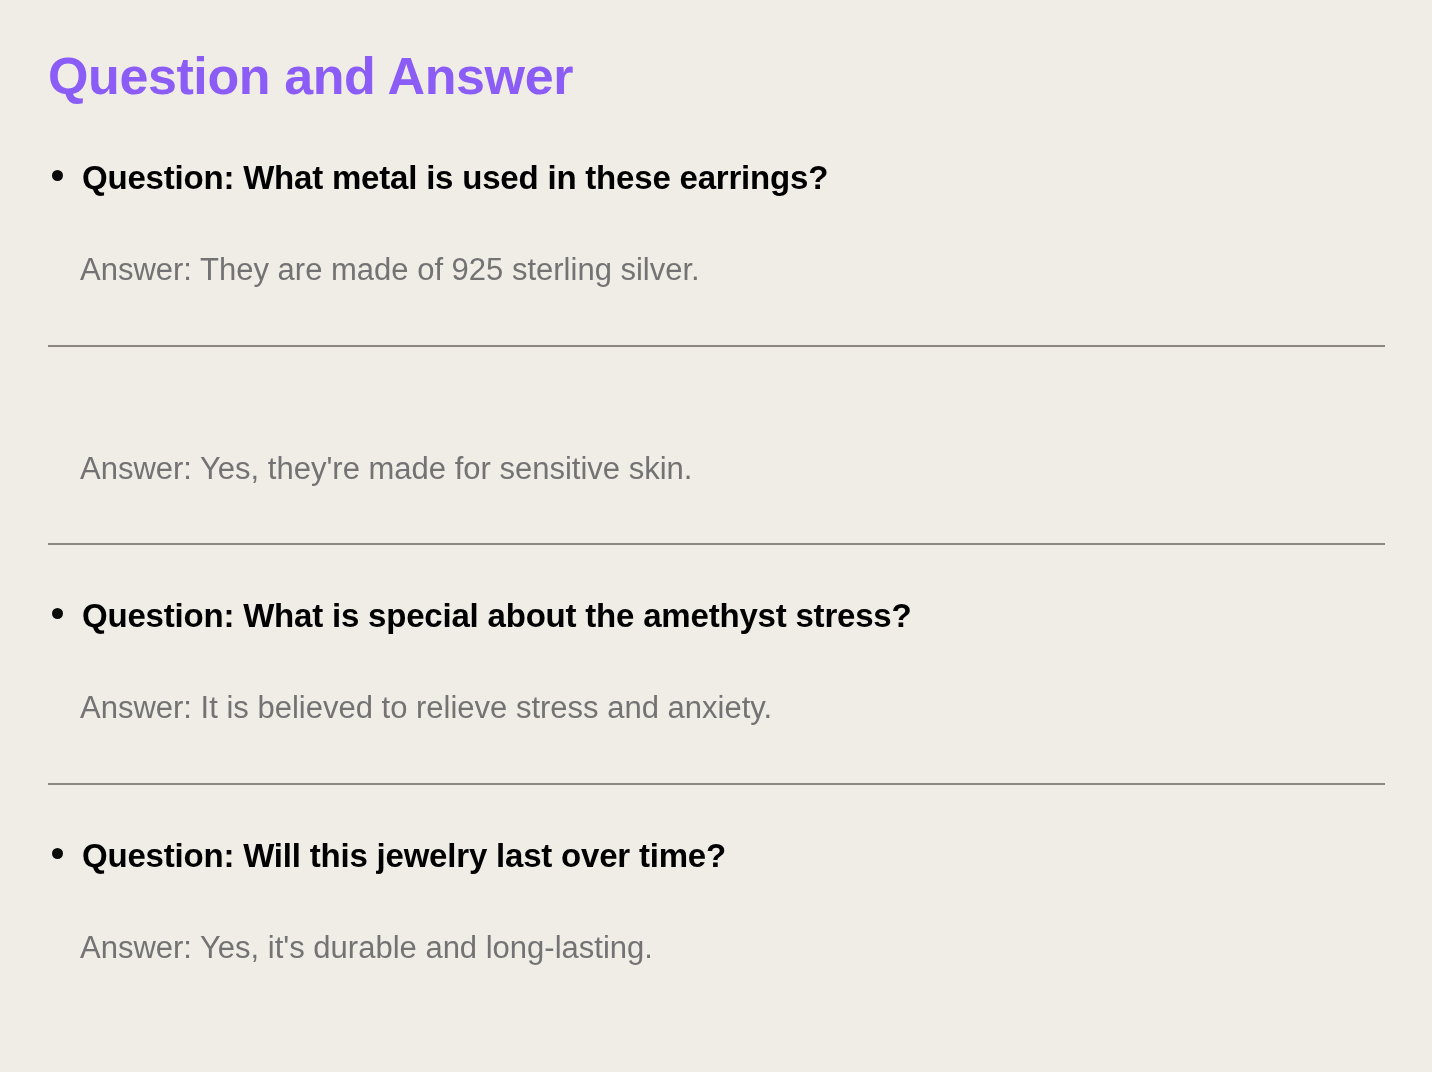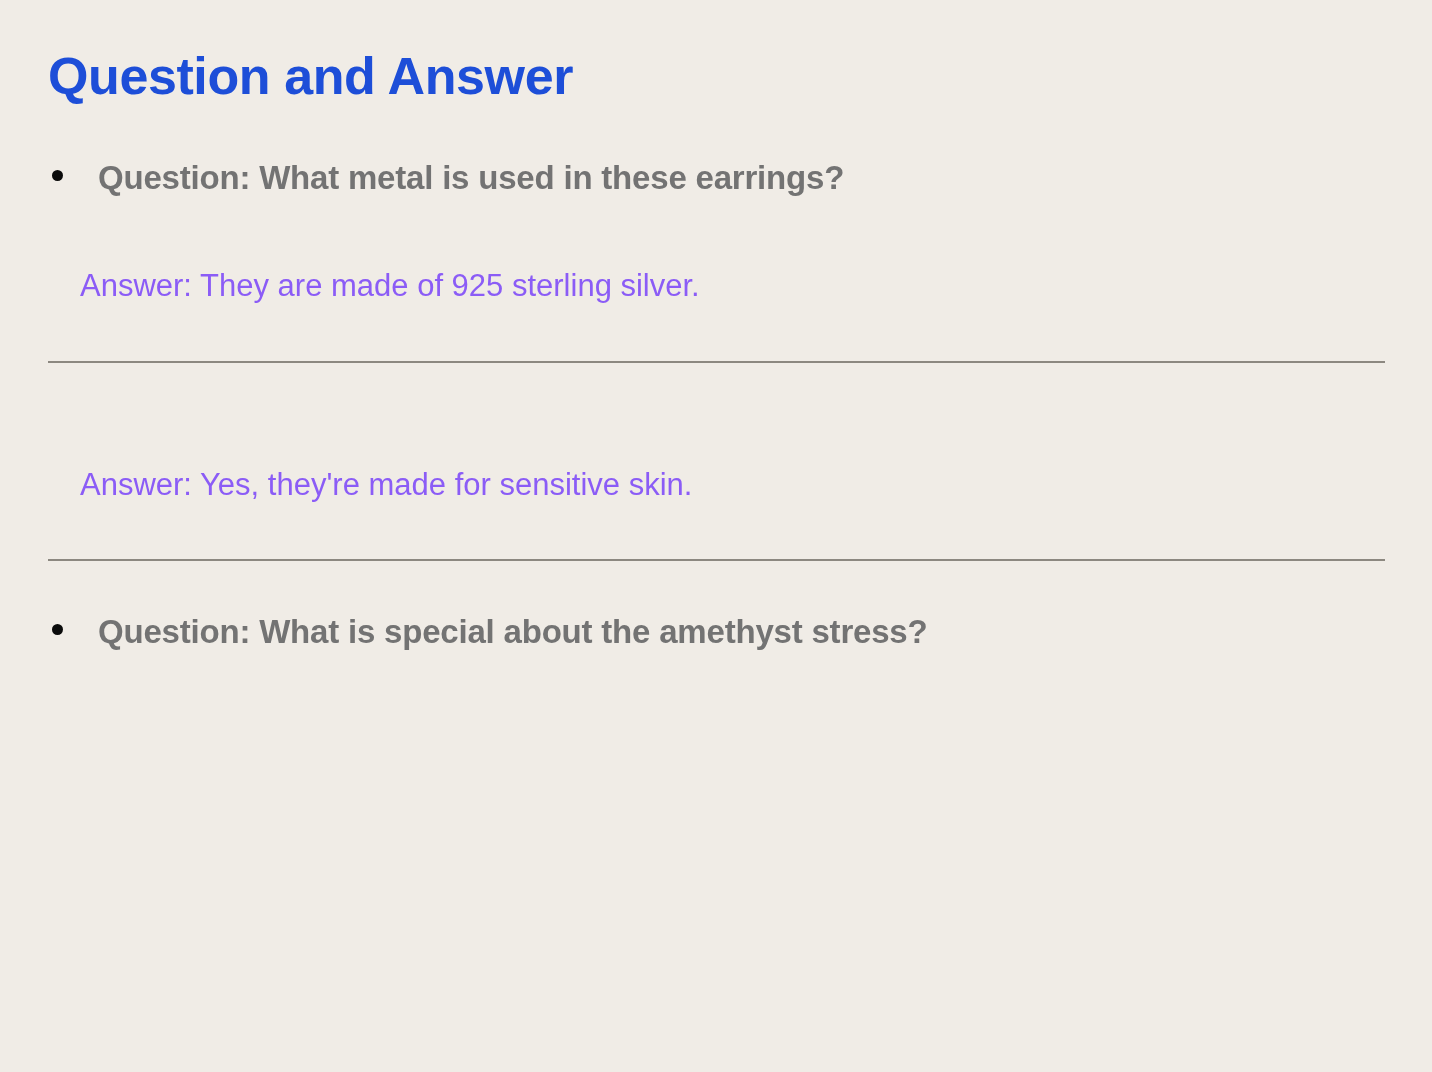--- a/index.html
+++ b/index.html
@@ -23,21 +23,21 @@
     box-sizing: border-box;
     padding: 0 48px;
   }
 
   .page-title {
     margin: 0;
     padding-top: 48px;
     font-size: 52px;
     line-height: 1.1;
     font-weight: 700;
-    color: #1d4ed8;
+    color: #8b5cf6;
     letter-spacing: -0.4px;
   }
 
   .qa-list {
     list-style: none;
     margin: 0;
     padding: 0;
     margin-top: 52px;
   }
 
@@ -59,33 +59,33 @@
     width: 11px;
     height: 11px;
     border-radius: 50%;
     background: #0B0B0B;
   }
 
   .qa-question {
     font-size: 33px;
     line-height: 1.25;
     font-weight: 700;
-    color: #737373;
+    color: #000000;
     letter-spacing: -0.2px;
-    margin: 16px;
+    margin: 0;
   }
 
   .qa-answer {
     margin: 0;
     padding-left: 32px;
     padding-top: 52px;
     font-size: 31px;
     line-height: 1.3;
     font-weight: 400;
-    color: #8b5cf6;
+    color: #737373;
   }
 
   .qa-divider {
     border: 0;
     border-top: 2px solid #8C8880;
     margin: 0;
     margin-top: 54px;
     margin-bottom: 50px;
     width: 1337px;
   }
@@ -115,18 +115,27 @@
     <li class="qa-item">
       <div class="qa-answer">Answer: Yes, they're made for sensitive skin.</div>
       <hr class="qa-divider">
     </li>
 
     <li class="qa-item">
       <div class="qa-question-row">
         <span class="qa-bullet"></span>
         <div class="qa-question">Question: What is special about the amethyst stress?</div>
       </div>
+      <div class="qa-answer">Answer: It is believed to relieve stress and anxiety.</div>
       <hr class="qa-divider">
     </li>
 
+    <li class="qa-item">
+      <div class="qa-question-row">
+        <span class="qa-bullet"></span>
+        <div class="qa-question">Question: Will this jewelry last over time?</div>
+      </div>
+      <div class="qa-answer">Answer: Yes, it's durable and long-lasting.</div>
+
+    </li>
 
   </ul>
 </div>
 
 </body></html>

